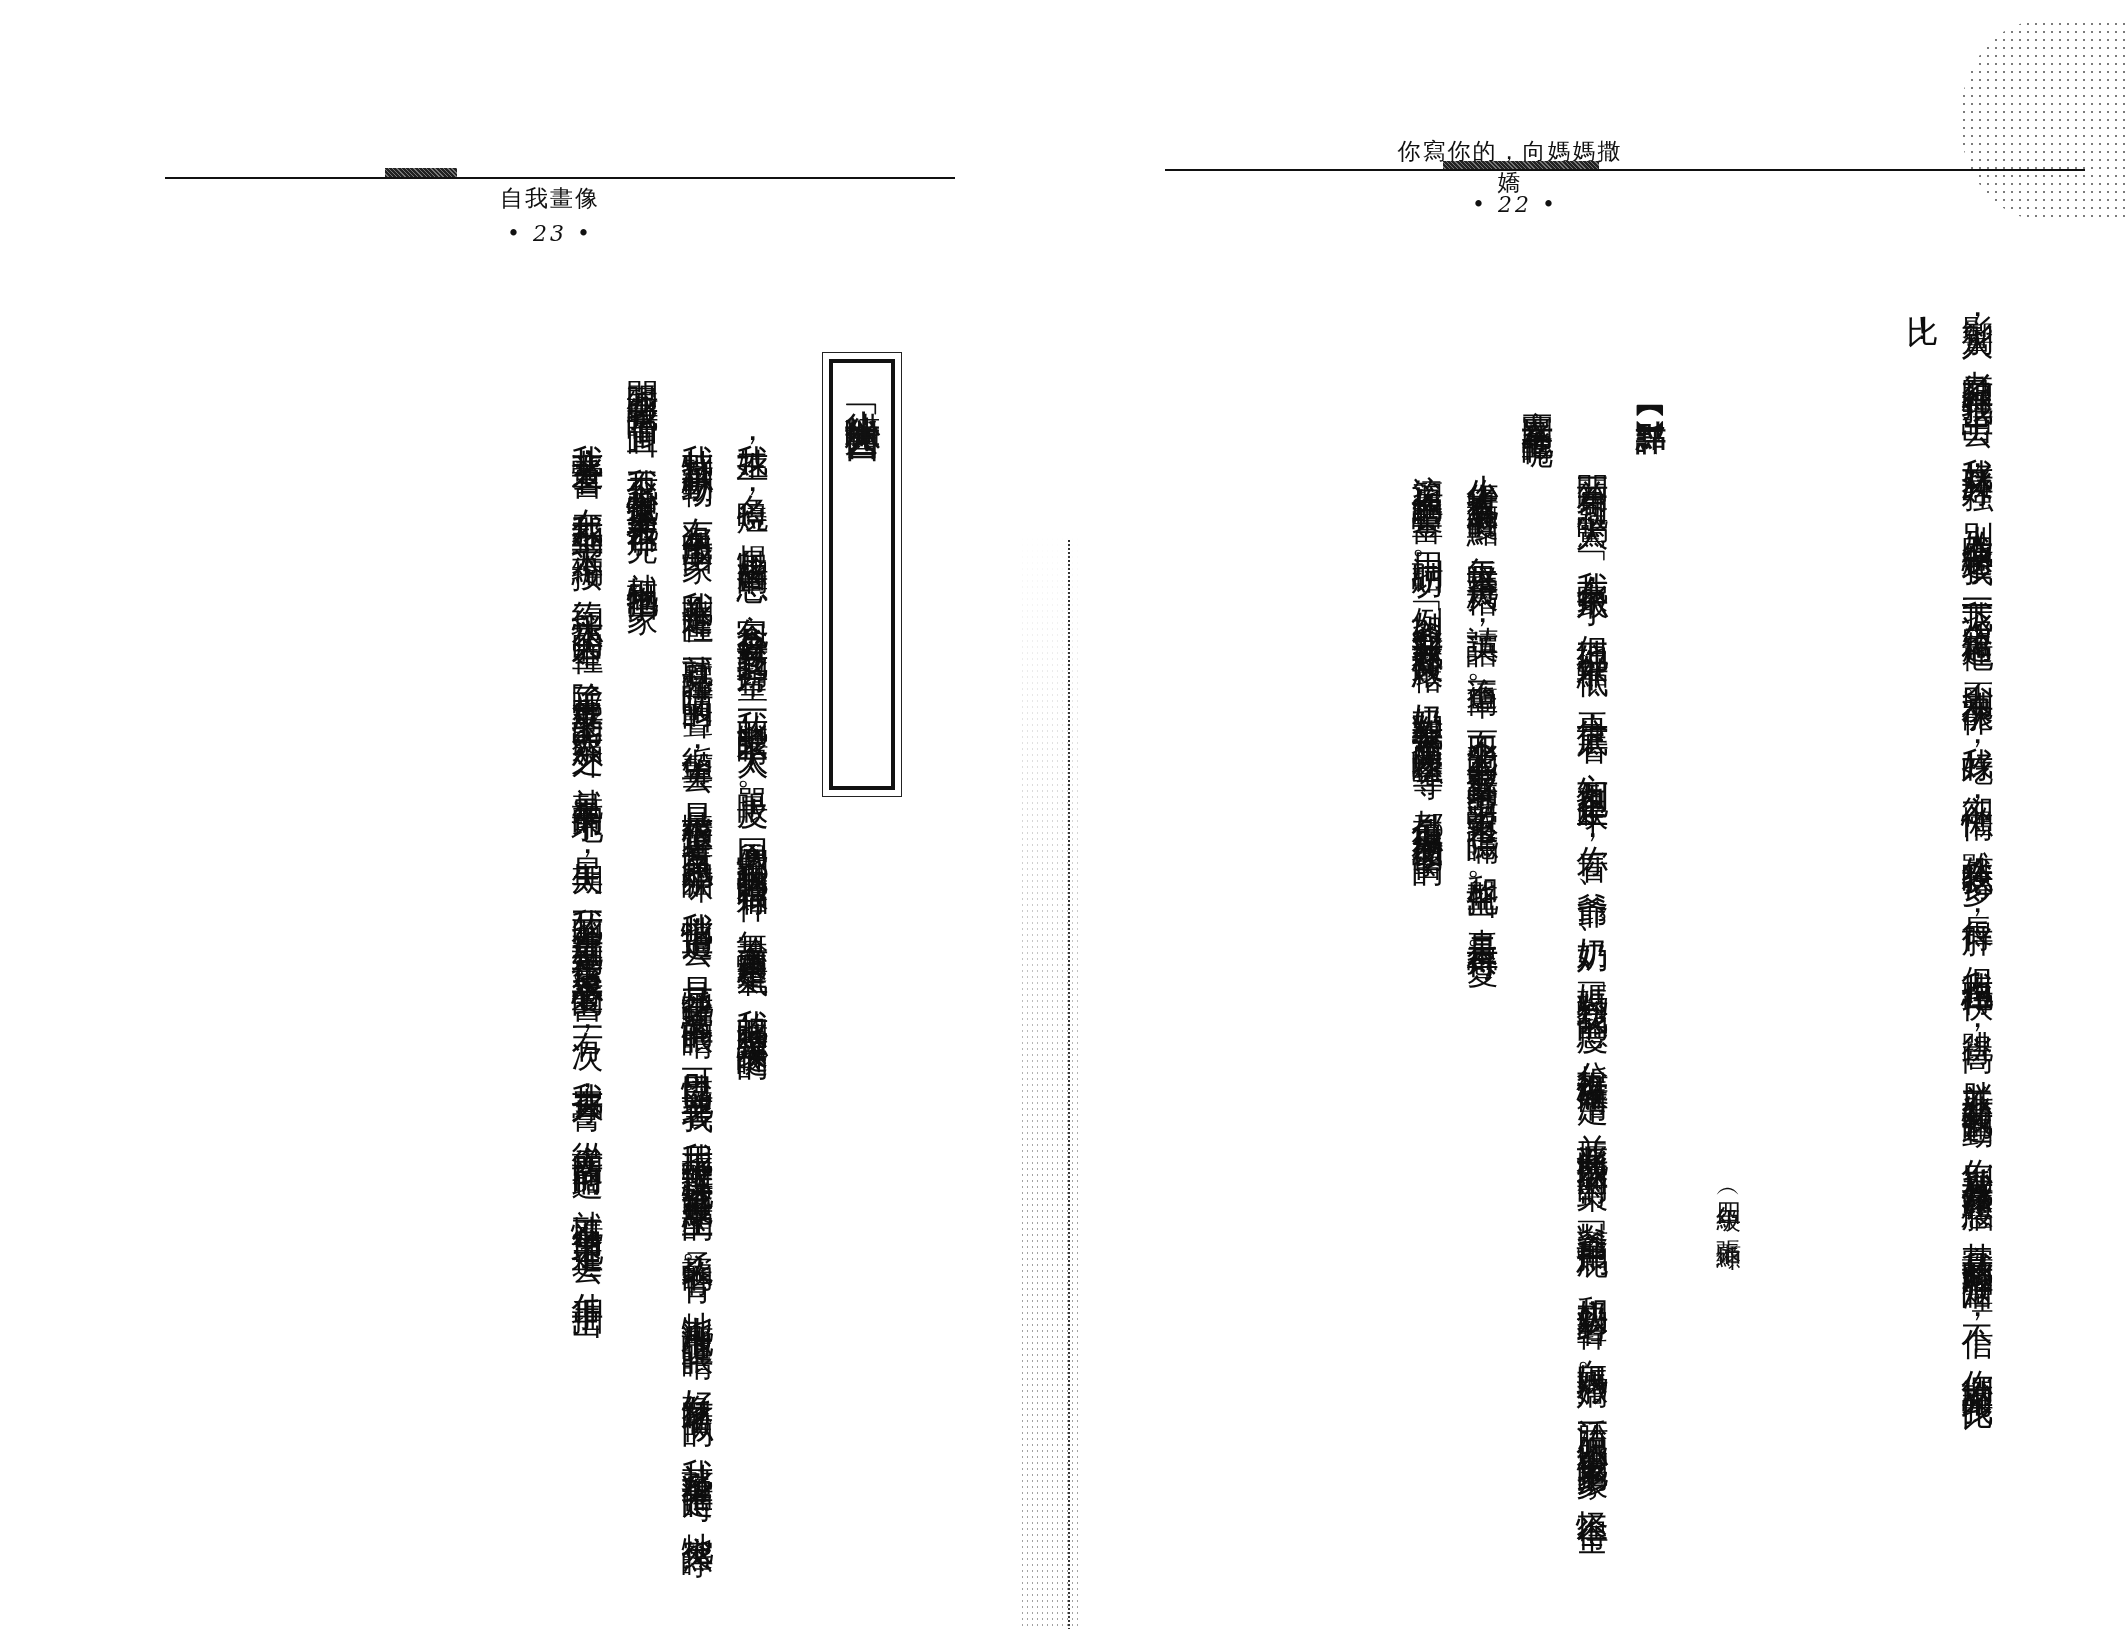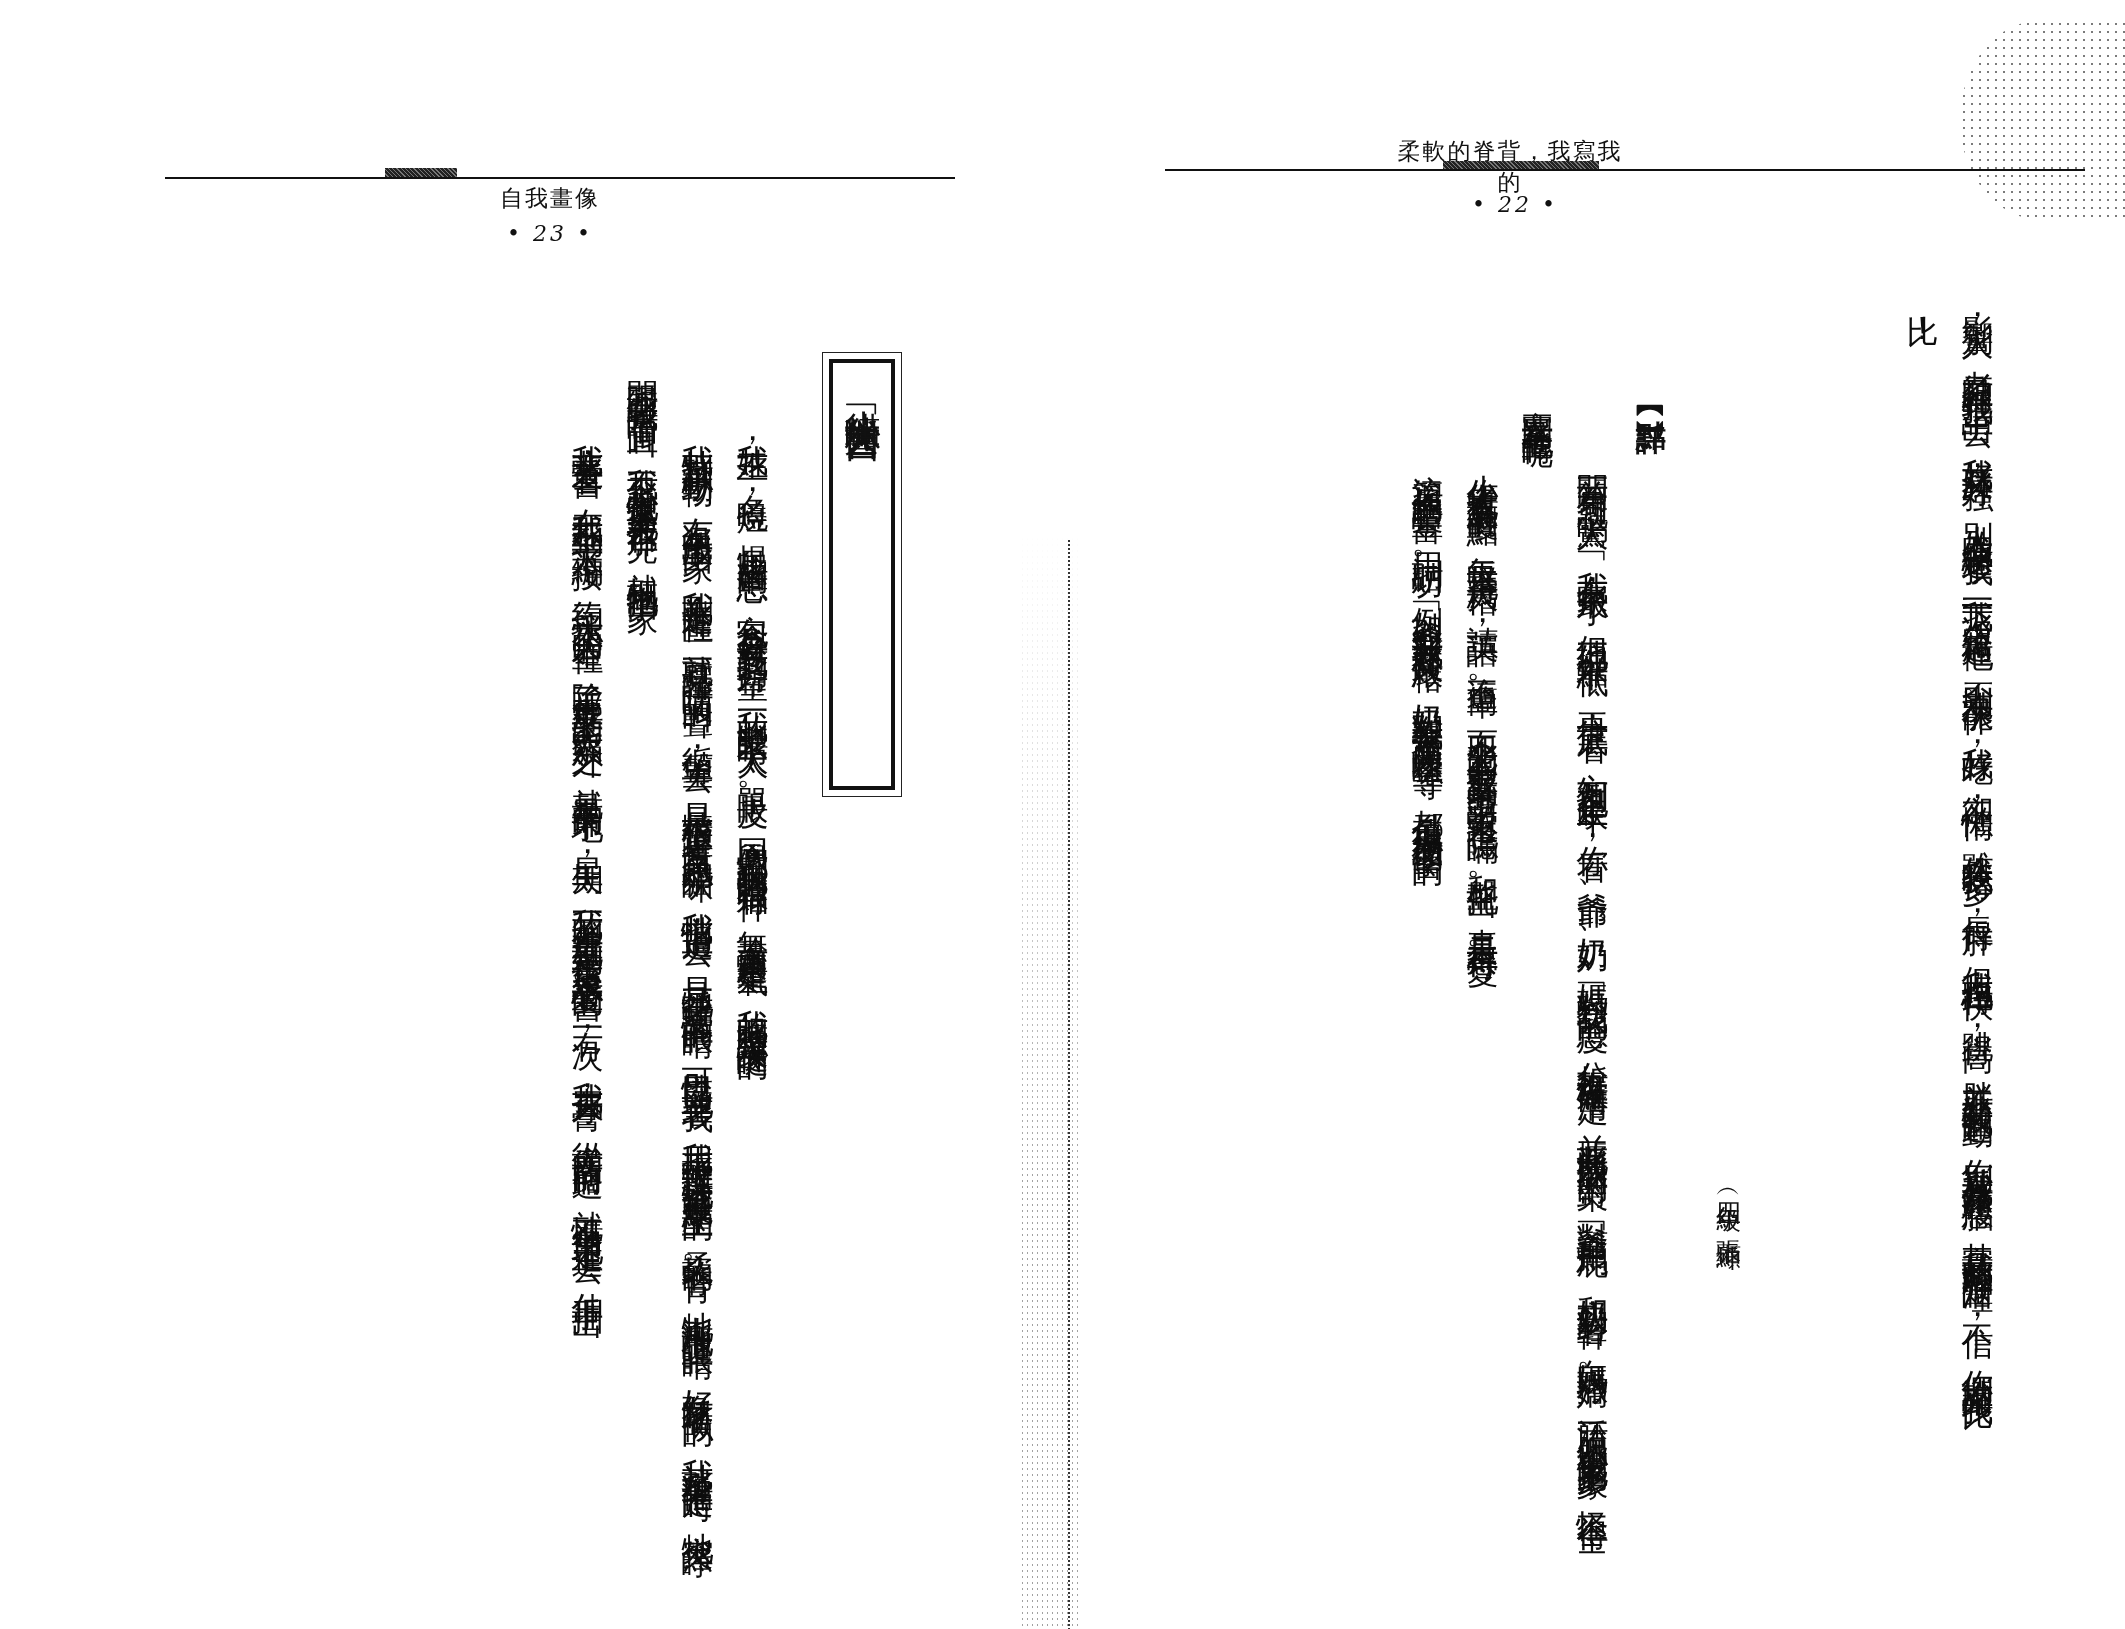--- a/index.html
+++ b/index.html
@@ -87,21 +87,21 @@
     <p class="indent">我姓王，名曉煜，煜是照耀的意思，它包含著父母對我的一片希望。我的一雙眼睛不太大、單眼皮。同學們都說我的眼睛很有神。無論是高興還是生氣，我的眼睛總是笑瞇瞇的。</p>
     <p class="indent">我特別喜歡小動物。有次中午放學回家，我剛走進社區，就聽見一陣「喵喵」的叫聲。循聲望去，只見牆根下蹲著一隻黃白色的小貓咪，我悄悄走過去，只見牠睜著一雙恐懼的眼睛，可憐巴巴地望著我。我用手輕輕撫摸著牠沾著幾點塵土的、柔軟的脊背。牠漸漸地瞇上了眼睛，好像睡著了似的。我站起身準備走時，牠突然睜開眼衝著我「喵喵」直叫。我不忍心看牠孤零零地被丟在那兒，就把牠抱回了家。</p>
     <p class="indent">我非常愛看書，在我那不到十平方米（編按：約三坪大小）的居室裡，除了那隻胖乎乎的「大熊貓」之外，就是書的天地了。星期天，我的第一件事就是到書店選上幾本心愛的書。有一次，我去買牙膏，從書店門前路過，就情不自禁地走了進去，伸手抽出</p>
   </div>
 </div>
 
 <div class="gutter-shade"></div>
 <div class="gutter-line"></div>
 
 <div class="page page-right">
-  <div class="running-head" style="left:330px; top:136px; width:240px;">柔軟的脊背，我寫我的</div>
+  <div class="running-head" style="left:330px; top:136px; width:240px;">你寫你的，向媽媽撒嬌</div>
   <div class="head-bar" style="left:383px; top:161px; width:156px;"></div>
   <div class="head-rule" style="left:105px; top:169px; width:920px;"></div>
   <div class="page-number" style="left:380px; top:192px; width:150px;">• 22 •</div>
 
   <div class="text-block" style="left:645px; top:290px; height:1125px; width:300px;">
     <p>影響別人，老師只得把我「請」出去。我好勝又好強，別人的成績超過我了，我下一次一定得超過他，否則決不罷休。我好吃，卻不懶惰，雖然我吃得多，長得胖，但我也跑得快，跳得高，胖並不妨礙我的運動。你別看我好像戇頭戇腦，其實我的頭腦可靈活哩。不信，你們誰來同我比比！</p>
   </div>
 
   <div class="author-line" style="left:652px; top:1180px; height:280px;">（四年級　張顯坤）</div>
 

